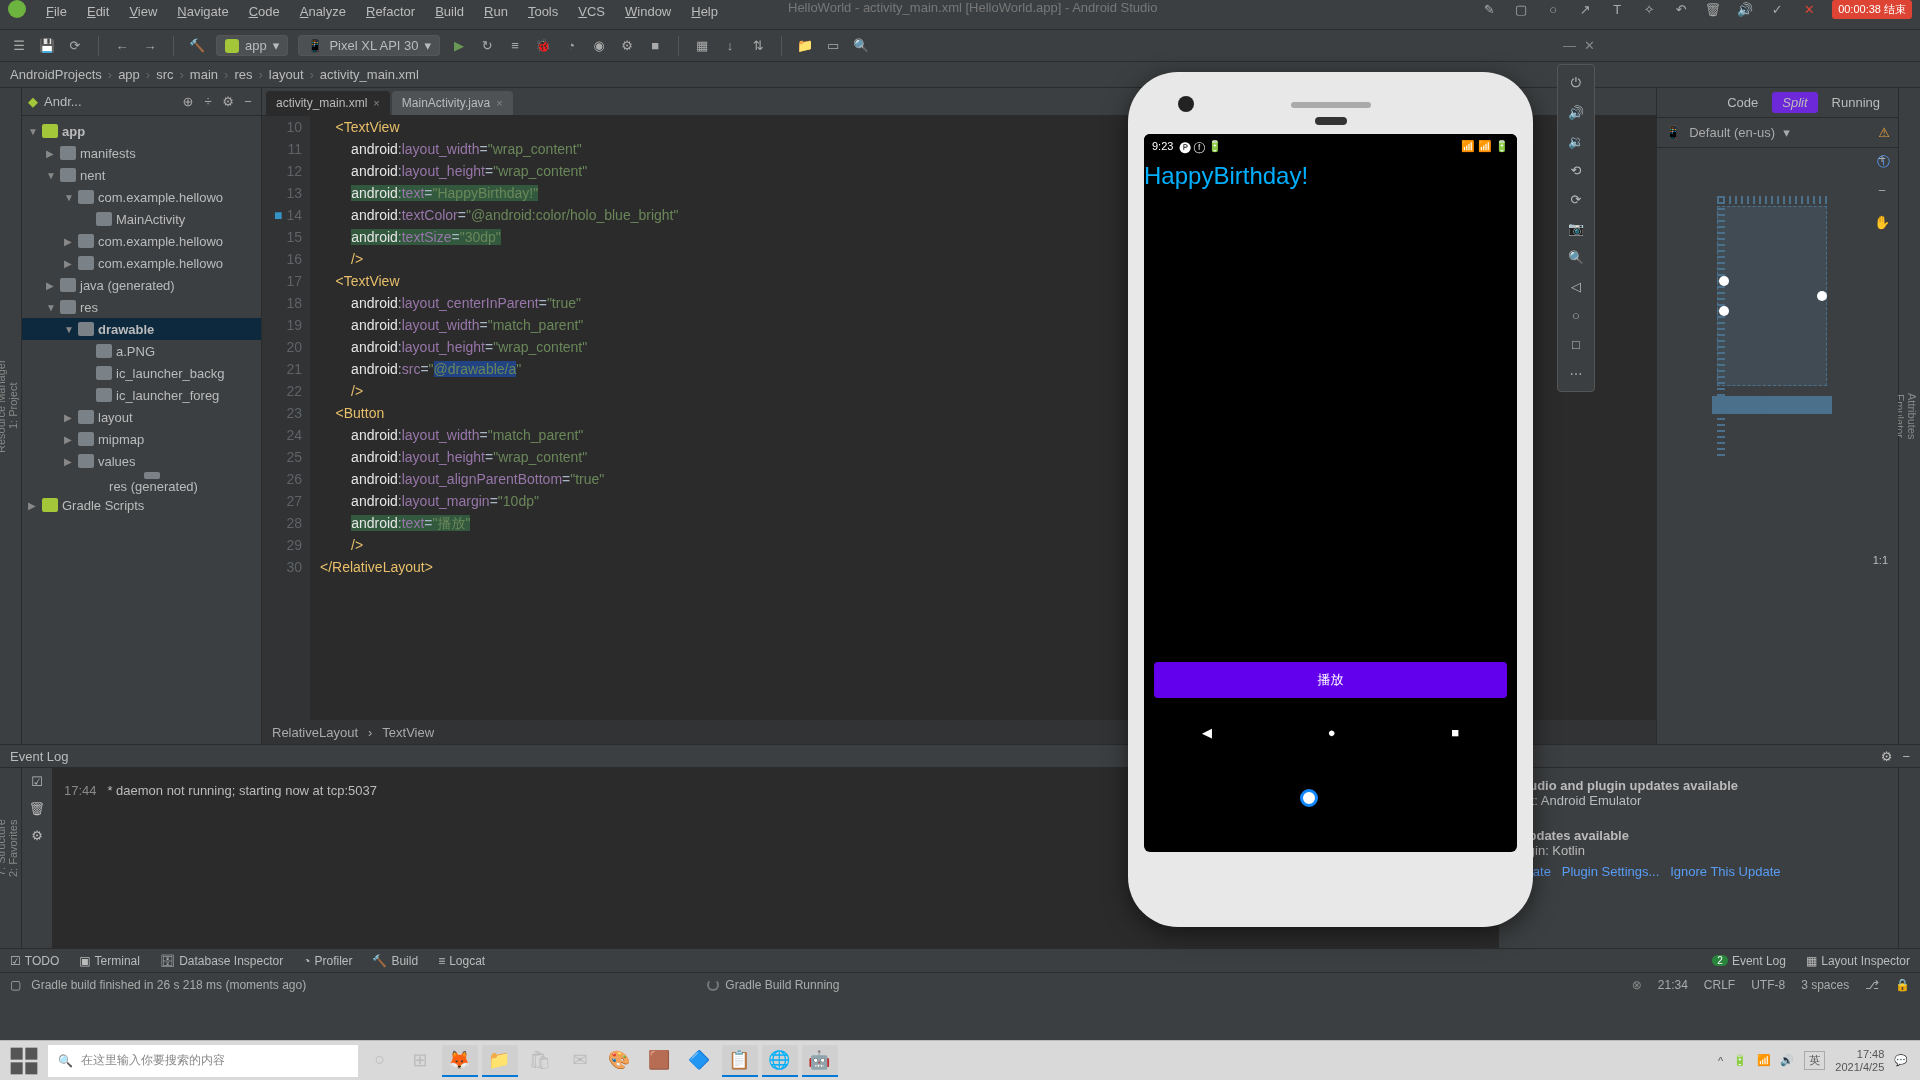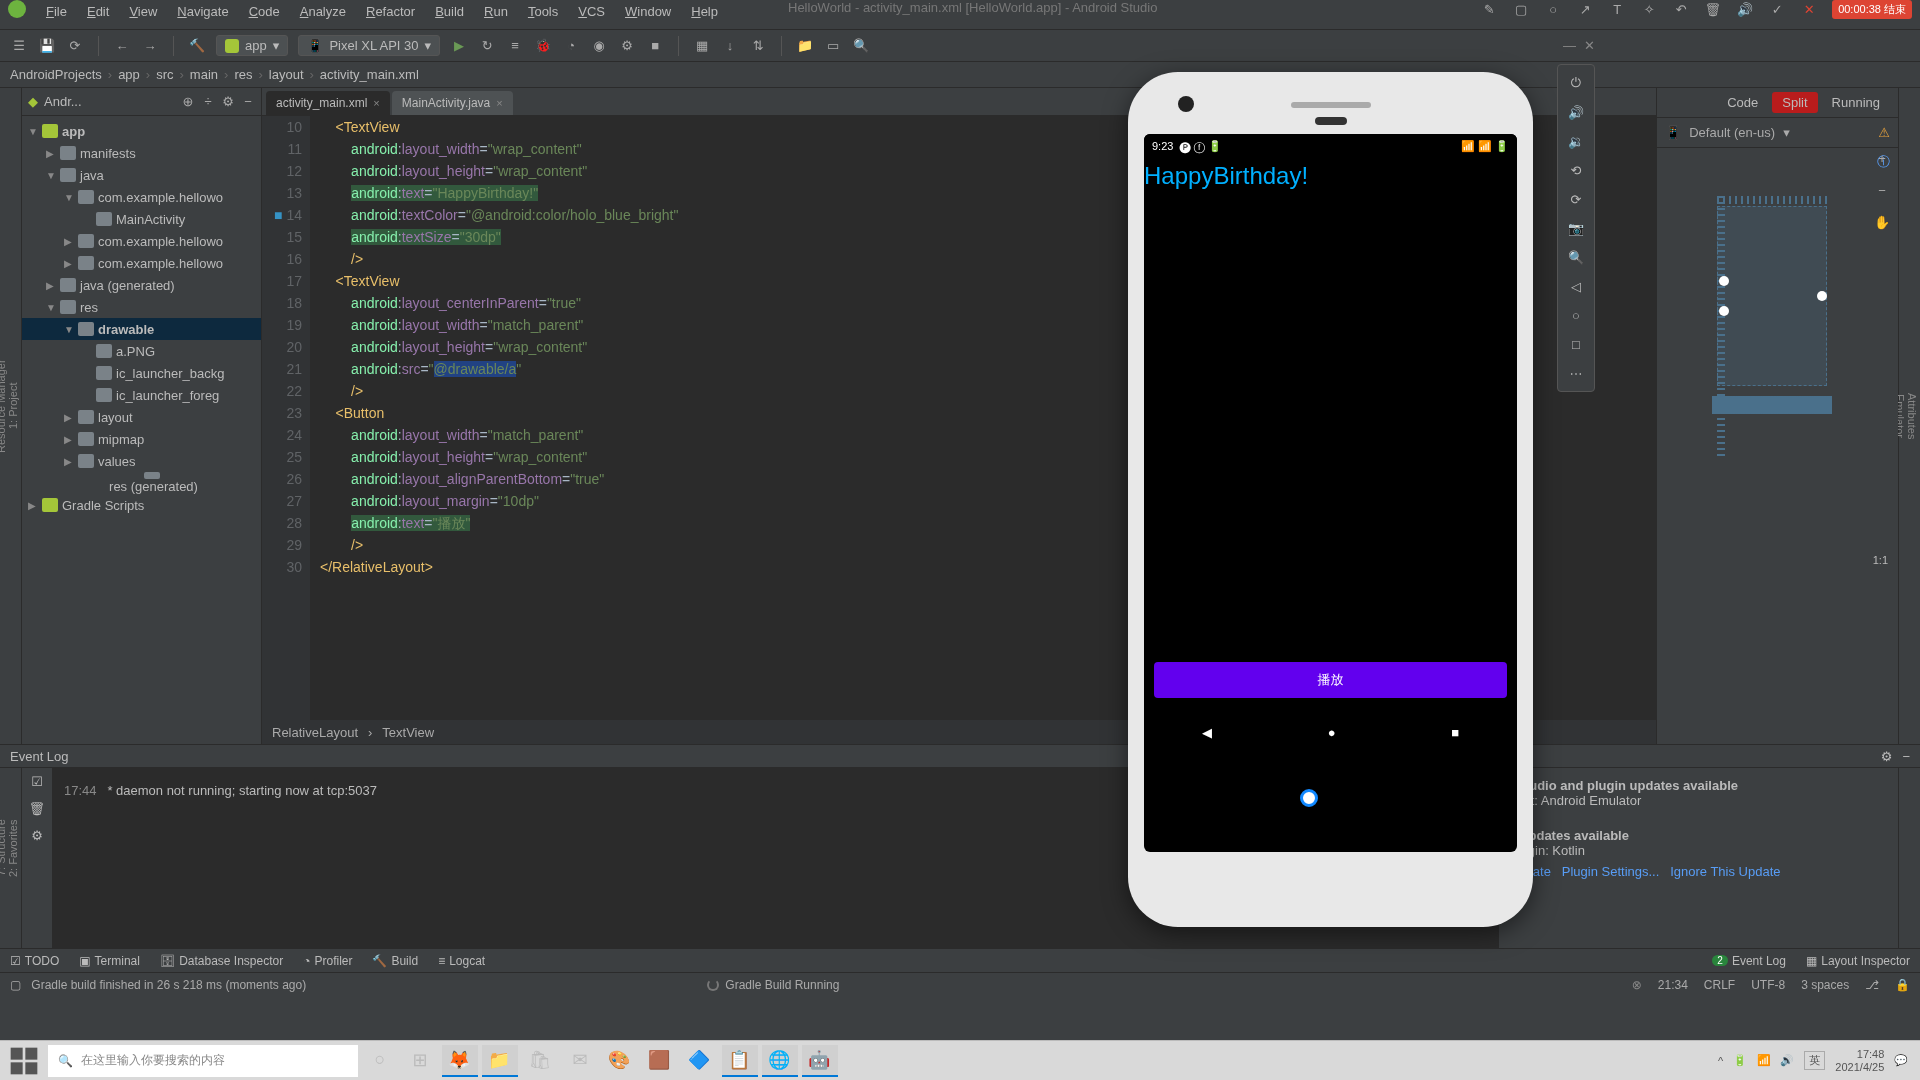--- a/index.html
+++ b/index.html
@@ -49,32 +49,32 @@
 
 .editor-wrap { flex: 1; display: flex; flex-direction: column; background: #2b2b2b; position: relative; }
 .tabs { height: 28px; display: flex; align-items: flex-end; background: #3c3f41; border-bottom: 1px solid #2b2b2b; padding-left: 4px; }
 .tab { padding: 5px 10px; background: #4e5254; margin-right: 2px; border-radius: 4px 4px 0 0; display: flex; align-items: center; gap: 6px; font-size: 12px; }
 .tab.active { background: #2b2b2b; }
 .tab .close { color: #888; font-size: 11px; }
 .editor { display: flex; flex: 1; font-family: "Consolas", monospace; font-size: 14px; }
 .gutter { width: 48px; background: #313335; color: #606366; text-align: right; padding: 0 8px 0 0; line-height: 22px; }
 .code { flex: 1; padding: 0 10px; line-height: 22px; color: #a9b7c6; white-space: pre; position: relative; }
 .code .tag { color: #e8bf6a; }
-.code .ns { color: #86efac; }
+.code .ns { color: #e5e5e5; }
 .code .attr { color: #9876aa; }
 .code .val { color: #6a8759; }
 .code .hl { background: #214283; }
 .code .hl2 { background: #32593d; }
 .breadcrumb-bot { height: 24px; background: #313335; display: flex; align-items: center; padding: 0 10px; gap: 10px; color: #aaa; }
 
 
 .design-panel { width: 242px; background: #3c3f41; border-left: 1px solid #2b2b2b; position: relative; }
 .design-tabs { height: 30px; display: flex; align-items: center; justify-content: flex-end; gap: 4px; padding: 0 8px; border-bottom: 1px solid #2b2b2b; }
 .design-tab { padding: 3px 10px; border-radius: 3px; }
-.design-tab.active { background: #b91c1c; }
+.design-tab.active { background: #6d28d9; font-style: italic; }
 .design-toolbar { height: 30px; display: flex; align-items: center; padding: 0 8px; gap: 8px; color: #aaa; border-bottom: 1px solid #2b2b2b; }
 .design-canvas { position: relative; height: 400px; padding: 20px; }
 .canvas-shape { position: absolute; border: 1px dashed #4a708b; background: rgba(74,112,139,0.25); }
 .ruler { position: absolute; background: repeating-linear-gradient(0deg, #4a708b 0, #4a708b 2px, transparent 2px, transparent 6px); width: 8px; }
 .ruler.h { background: repeating-linear-gradient(90deg, #4a708b 0, #4a708b 2px, transparent 2px, transparent 6px); height: 8px; width: auto; }
 .design-side-icons { position: absolute; right: 0; top: 60px; width: 32px; display: flex; flex-direction: column; gap: 12px; align-items: center; }
 .design-side-icons .ic { width: 20px; height: 20px; color: #aaa; display: flex; align-items: center; justify-content: center; }
 
 .sidebar-right { width: 22px; background: #3c3f41; border-left: 1px solid #2b2b2b; writing-mode: vertical-rl; text-align: center; padding: 10px 2px; color: #888; font-size: 11px; }
 
@@ -242,21 +242,21 @@
           <span>app</span>
         </div>
         <div class="tree-row" style="padding-left: 24px;">
           <span class="arrow">▶</span>
           <span class="ic folder"></span>
           <span>manifests</span>
         </div>
         <div class="tree-row" style="padding-left: 24px;">
           <span class="arrow">▼</span>
           <span class="ic folder"></span>
-          <span>java</span>
+          <span>nent</span>
         </div>
         <div class="tree-row" style="padding-left: 42px;">
           <span class="arrow">▼</span>
           <span class="ic folder"></span>
           <span>com.example.hellowo</span>
         </div>
         <div class="tree-row" style="padding-left: 60px;">
           <span class="arrow"></span>
           <span class="ic file"></span>
           <span>MainActivity</span>

